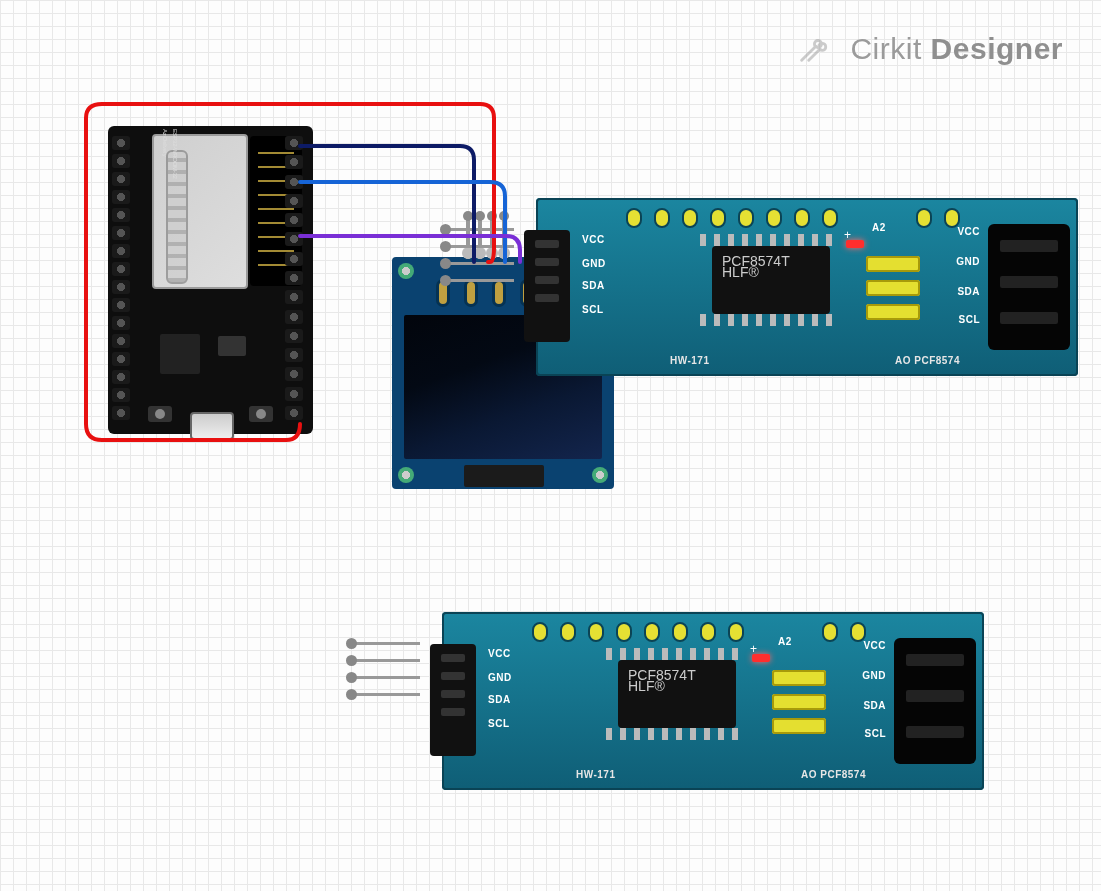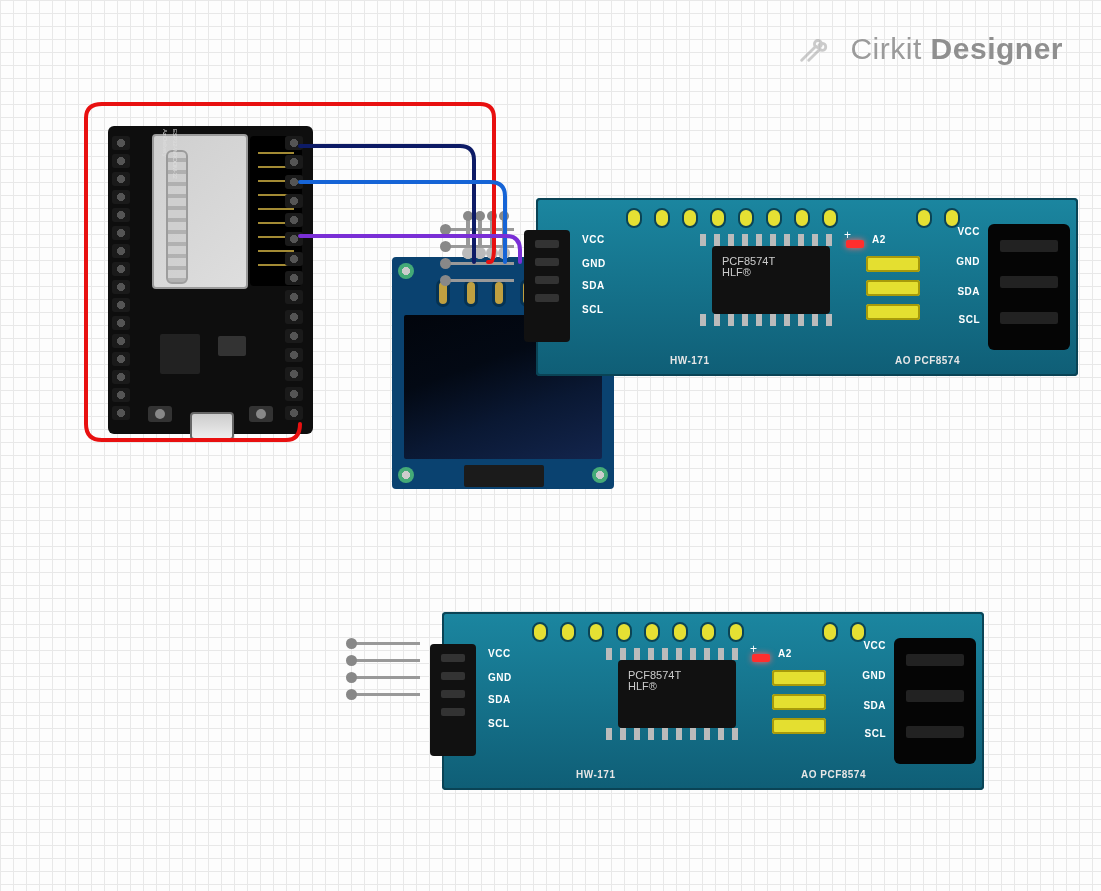--- a/index.html
+++ b/index.html
@@ -146,31 +146,31 @@
   .pcf .lead::before{content:"";position:absolute;left:-6px;top:-4px;width:11px;height:11px;border-radius:50%;background:#888;}
   .pcf .hdr-block{position:absolute;left:-12px;top:32px;width:46px;height:112px;background:#111;border-radius:4px;}
   .pcf .hdr-block .h{width:24px;height:8px;background:#333;margin:10px auto;border-radius:2px;}
   .pcf .right-hdr{position:absolute;right:8px;top:26px;width:82px;height:126px;background:#050505;border-radius:6px;}
   .pcf .right-hdr .slot{position:absolute;left:12px;width:58px;height:12px;background:#222;border-radius:2px;}
   .pcf .right-hdr .slot.s1{top:16px;} .pcf .right-hdr .slot.s2{top:52px;} .pcf .right-hdr .slot.s3{top:88px;}
   .pcf .ic{position:absolute;left:176px;top:48px;width:118px;height:68px;background:#111;border-radius:4px;}
   .pcf .ic::before,.pcf .ic::after{content:"";position:absolute;left:-12px;width:140px;height:12px;
     background:repeating-linear-gradient(90deg,#bbb,#bbb 6px,transparent 6px,transparent 14px);}
   .pcf .ic::before{top:-12px;} .pcf .ic::after{bottom:-12px;}
-  .pcf .ic-txt{position:absolute;left:186px;top:58px;font-size:11px;color:#ccc;line-height:11px;}
+  .pcf .ic-txt{position:absolute;left:186px;top:58px;font-size:14px;color:#ccc;line-height:11px;}
   .pcf .jumpers{position:absolute;left:330px;top:58px;display:flex;flex-direction:column;gap:8px;}
   .pcf .jumper{width:54px;height:16px;background:#e4df30;border-radius:3px;box-shadow:inset 0 0 0 2px #a79a0a;}
   .pcf .pled{position:absolute;left:310px;top:42px;width:18px;height:8px;background:#ff2e2e;border-radius:2px;box-shadow:0 0 6px #ff6767;}
   .pcf .lbl{position:absolute;font-size:10px;color:#fff;font-weight:600;letter-spacing:0.5px;}
   .pcf .lbl.vcc{left:46px;top:36px;} .pcf .lbl.gnd{left:46px;top:60px;}
   .pcf .lbl.sda{left:46px;top:82px;} .pcf .lbl.scl{left:46px;top:106px;}
   .pcf .lbl.rvcc{right:98px;top:28px;} .pcf .lbl.rgnd{right:98px;top:58px;}
   .pcf .lbl.rsda{right:98px;top:88px;} .pcf .lbl.rscl{right:98px;top:116px;}
   .pcf .lbl.hw{left:134px;bottom:10px;color:#e6e6e6;} .pcf .lbl.model{right:118px;bottom:10px;color:#e6e6e6;}
-  .pcf .lbl.a2{left:336px;top:36px;}
+  .pcf .lbl.a2{left:336px;top:24px;}
   .pcf .plus{position:absolute;left:308px;top:30px;font-size:12px;color:#fff;}
 
   
   svg.wires{position:absolute;left:0;top:0;pointer-events:none;}
 </style>
 </head>
 <body>
 
 <div class="canvas">
 

